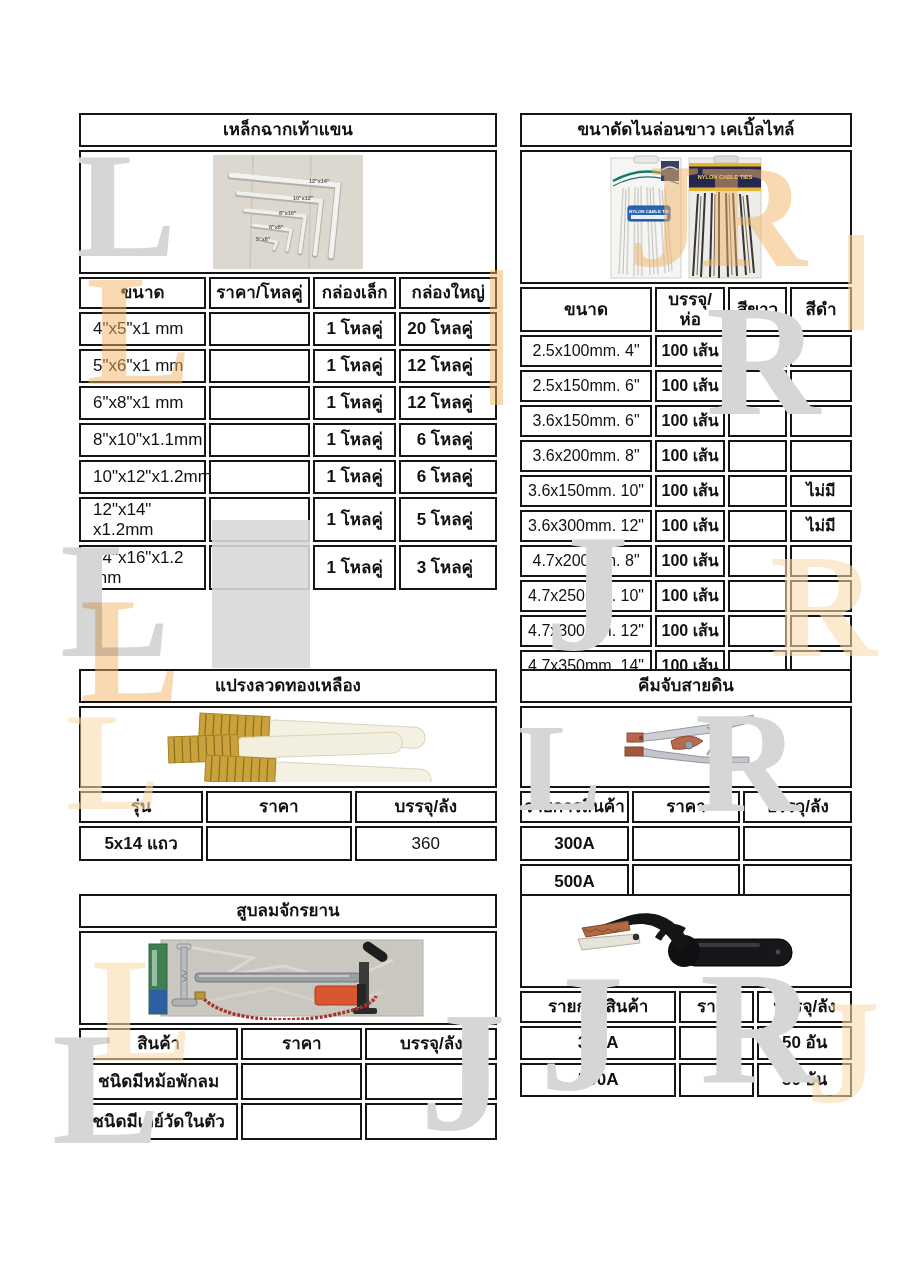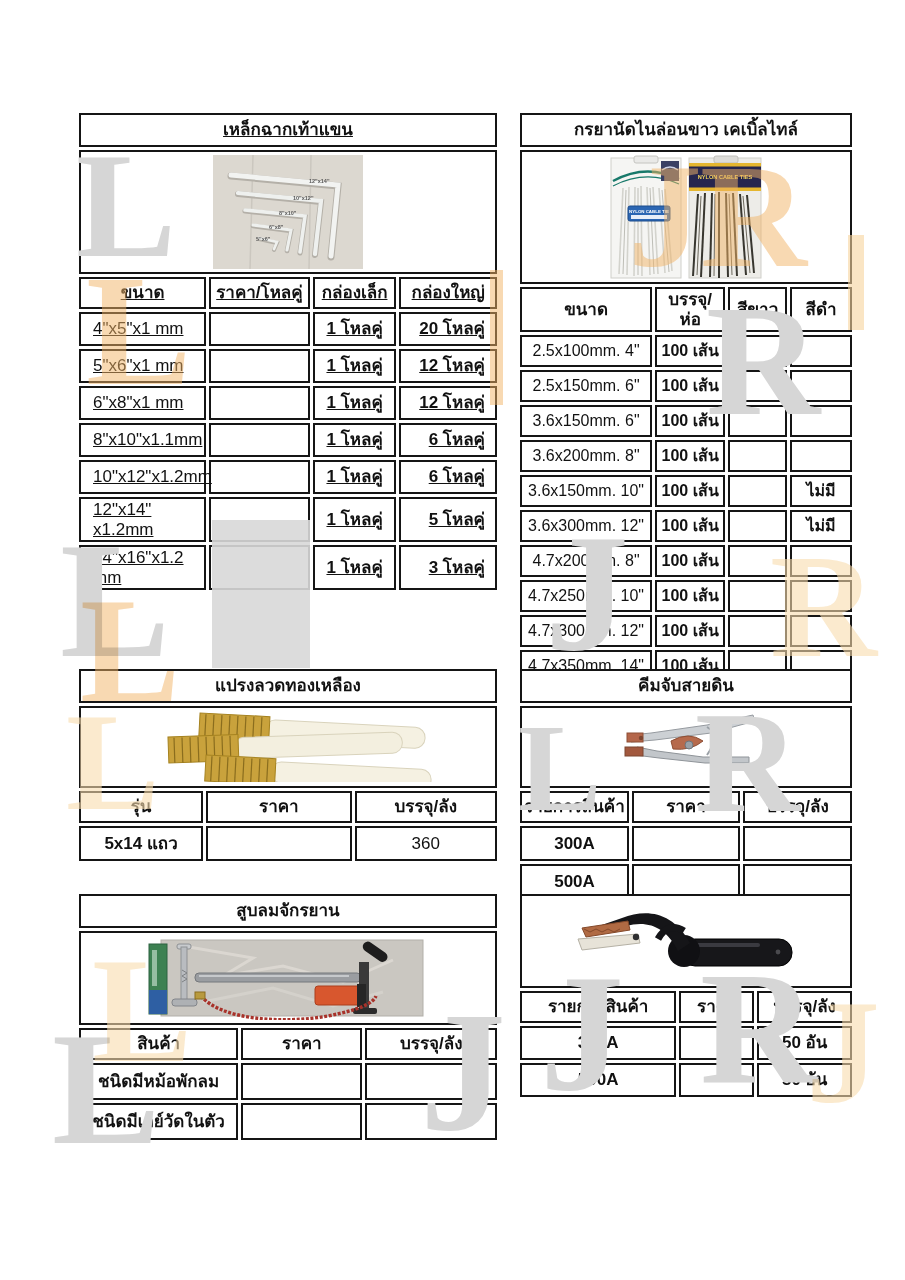--- a/index.html
+++ b/index.html
@@ -1,19 +1,19 @@
 <!DOCTYPE html>
 <html><head>
 <meta charset="utf-8">
 <style>
   html,body{margin:0;padding:0;background:#fff;}
   .page{position:relative;width:905px;height:1280px;background:#ffffff;overflow:hidden;
         font-family:"Liberation Sans","DejaVu Sans",sans-serif;color:#111;}
   .host{position:absolute;}
-  #host-angle-iron {left:76px; top:110px; width:424px;text-decoration:underline;}
+  #host-angle-iron {left:76px; top:110px; width:424px;}
   #host-cable-ties {left:517px;top:110px; width:338px;}
   #host-brush      {left:76px; top:666px; width:424px;}
   #host-ground-clamp{left:517px;top:666px;width:338px;}
   #host-bike-pump  {left:76px; top:891px; width:424px;}
   #host-weld-clamp {left:517px;top:891px;width:338px;}
 
   table.grid{border-collapse:separate;border-spacing:3px;table-layout:fixed;width:100%;}
   table.grid td{border:2px solid #151515;background:#fff;text-align:center;vertical-align:middle;
                 font-weight:bold;font-size:17px;line-height:1.15;padding:1px 2px;}
   td.title{background:#f5be8c;font-size:20px;height:28px;}
@@ -32,21 +32,21 @@
 
   .angle-iron  col.c0{width:120px} .angle-iron col.c1{width:95px}  .angle-iron col.c2{width:79px} .angle-iron col.c3{width:92px}
   .cable-ties  col.c0{width:128px} .cable-ties col.c1{width:68px}  .cable-ties col.c2{width:57px} .cable-ties col.c3{width:60px}
   .brush       col.c0{width:122px} .brush col.c1{width:143px}      .brush col.c2{width:140px}
   .ground-clamp col.c0{width:104px}.ground-clamp col.c1{width:103px}.ground-clamp col.c2{width:104px}
   .bike-pump   col.c0{width:155px} .bike-pump col.c1{width:118px}  .bike-pump col.c2{width:128px}
   .weld-clamp  col.c0{width:152px} .weld-clamp col.c1{width:73px}  .weld-clamp col.c2{width:92px}
 
   
   .angle-iron td.cell.c0{text-align:left;padding-left:12px;font-weight:normal;}
-  .angle-iron td.cell.c3{text-align:right;padding-right:10px;margin-left:48px;}
+  .angle-iron td.cell.c3{text-align:right;padding-right:22px;margin-left:48px;}
   .cable-ties td.cell.c0{font-weight:normal;}
   .ground-clamp td.cell.c0,.weld-clamp td.cell.c0{font-weight:bold;}
   .brush td.cell.c2{font-weight:normal;margin-top:6px;}
 
   
   .wm-layer{position:absolute;left:0;top:0;width:905px;height:1280px;pointer-events:none;z-index:6;}
   .wm{position:absolute;font-family:"Liberation Serif","DejaVu Serif",serif;font-weight:bold;
       line-height:1;mix-blend-mode:multiply;}
   .wm.g{color:#d6d6d6;}
   .wm.o{color:#f2b366;opacity:.5;}
@@ -155,21 +155,21 @@
 
   <table class="grid cable-ties">
         <colgroup>
           <col class="c0">
           <col class="c1">
           <col class="c2">
           <col class="c3">
         </colgroup>
         <tbody>
           <tr>
-            <td colspan="4" class="title">กรยานัดไนล่อนขาว เคเบิ้ลไทล์</td>
+            <td colspan="4" class="title">ขนาดัดไนล่อนขาว เคเบิ้ลไทล์</td>
           </tr>
           <tr>
             <td colspan="4" class="photo">
               <svg class="photo-src" width="170" height="126" viewBox="0 0 170 126">
 
       <rect x="10" y="4" width="70" height="120" fill="#f5f5f3" stroke="#cfcfca" stroke-width="1"></rect>
       <rect x="33" y="2" width="24" height="7" rx="2" fill="#e9e9e7" stroke="#c4c4c0"></rect>
       <path d="M12 27 Q45 9 78 25" stroke="#18796a" stroke-width="2.4" fill="none"></path>
       <path d="M12 32 Q45 15 78 30" stroke="#18796a" stroke-width="1.2" fill="none"></path>
       <rect x="60" y="7" width="18" height="20" fill="#3a4064"></rect>

